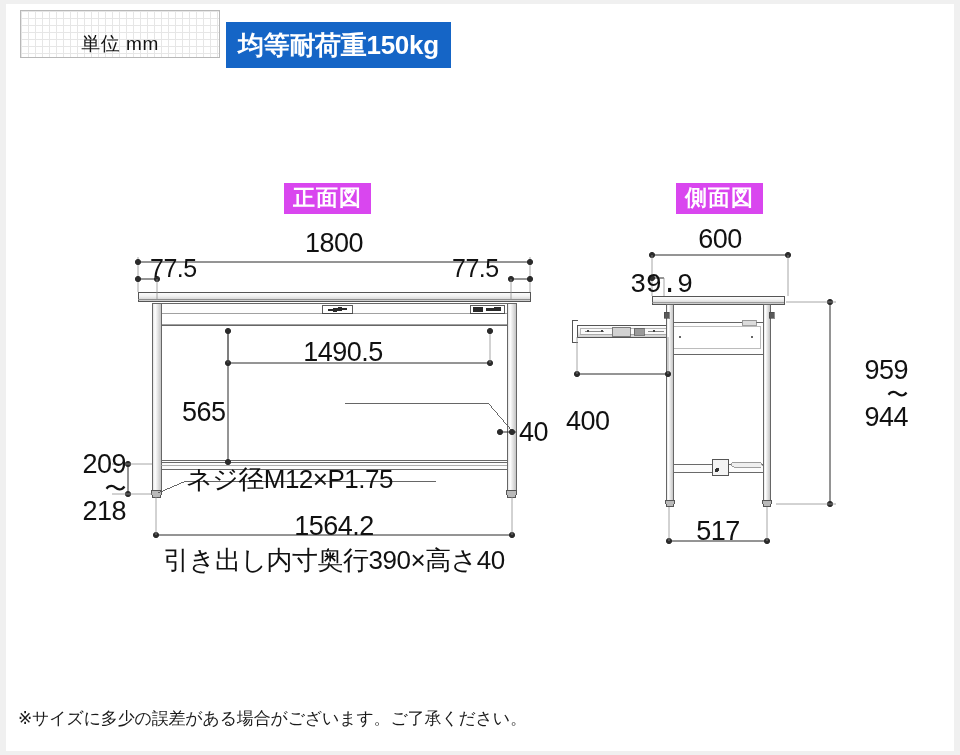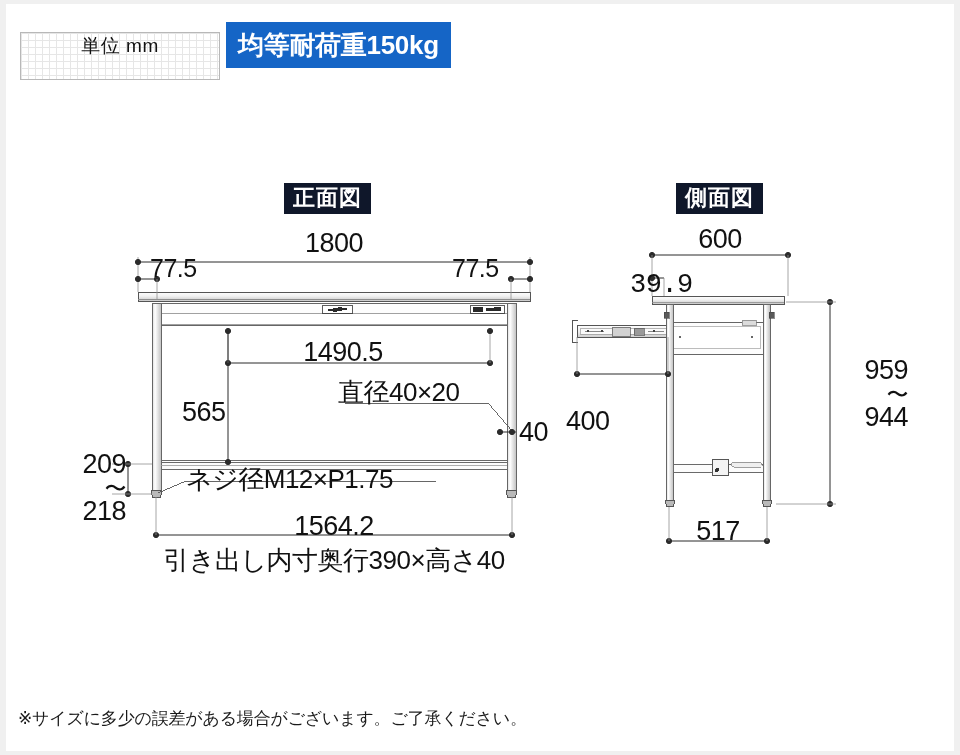--- a/index.html
+++ b/index.html
@@ -23,30 +23,30 @@
     border-left: 6px solid #f0f0f0;
     border-right: 6px solid #f0f0f0;
     border-top: 4px solid #f0f0f0;
     border-bottom: 4px solid #f0f0f0;
     pointer-events: none;
   }
 
   
   .unit-box {
     position: absolute;
-    left: 20px; top: 32px;
+    left: 20px; top: 10px;
     width: 198px; height: 46px;
     border: 1px solid #b8b8b8;
     background-color: #ffffff;
     background-image:
       linear-gradient(to right, #e6e6e6 1px, transparent 1px),
       linear-gradient(to bottom, #e6e6e6 1px, transparent 1px);
     background-size: 7px 7px;
     display: flex;
-    align-items: flex-start;
+    align-items: flex-end;
     justify-content: center;
   }
   .unit-box span {
     font-size: 19px;
     color: #111;
     letter-spacing: .5px;
   }
   .load-box {
     position: absolute;
     left: 226px; top: 22px;
@@ -58,21 +58,21 @@
     align-items: center;
     justify-content: center;
     font-size: 26px;
     font-weight: bold;
     letter-spacing: -.3px;
   }
 
   
   .view-badge {
     position: absolute;
-    background: #0f172a;
+    background: #d946ef;
     color: #ffffff;
     font-size: 22px;
     font-weight: bold;
     padding: 2px 9px 4px 9px;
     letter-spacing: 1px;
     line-height: 1.15;
   }
   #badge-front { left: 284px; top: 183px; }
   #badge-side  { left: 676px; top: 183px; }
 
@@ -297,21 +297,20 @@
   <div class="dim center" style="left:334px; top:230px;">1800</div>
 
   <div class="dim small" style="left:150px; top:256px;">77.5</div>
 
   <div class="dim small" style="left:452px; top:256px;">77.5</div>
 
   <div class="dim center" style="left:343px; top:339px;">1490.5</div>
 
   <div class="dim" style="left:182px; top:399px;">565</div>
 
-  <div class="dim jp" style="left:338px; top:379px;">直径40×20</div>
 
   <div class="dim" style="left:519px; top:419px;">40</div>
 
   <div class="dim stack" style="left:74px; top:452px; width:52px;">
     <div>209</div>
     <div style="font-size:22px;">〜</div>
     <div>218</div>
   </div>
 
   <div class="dim jp" style="left:186px; top:466px;">ネジ径M12×P1.75</div>

